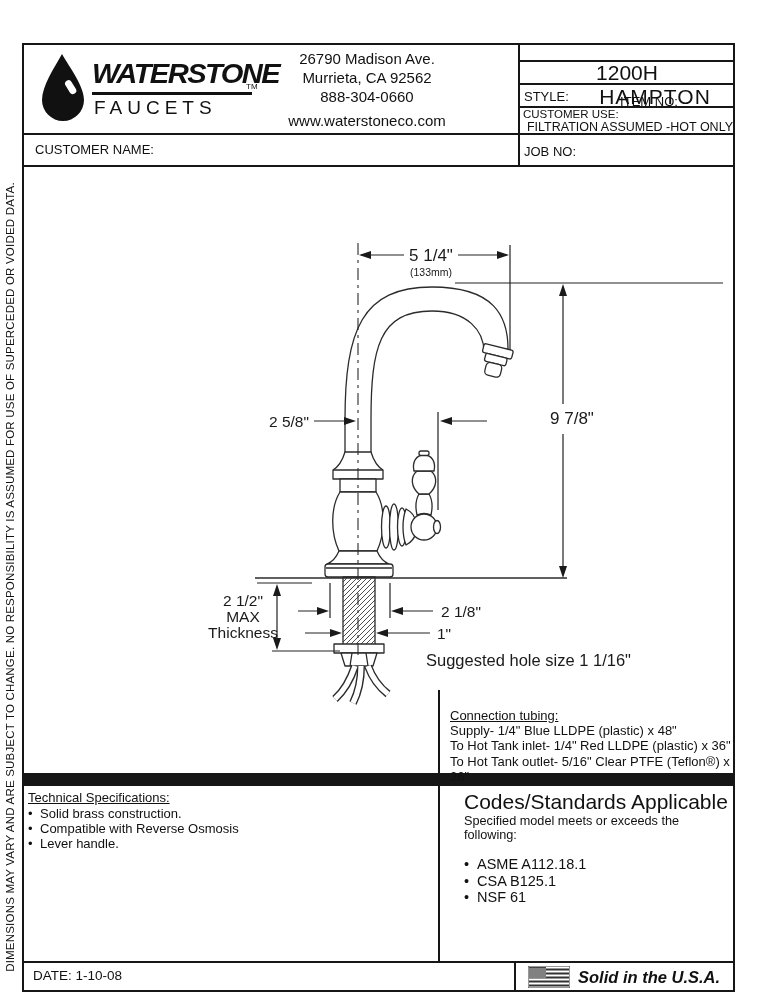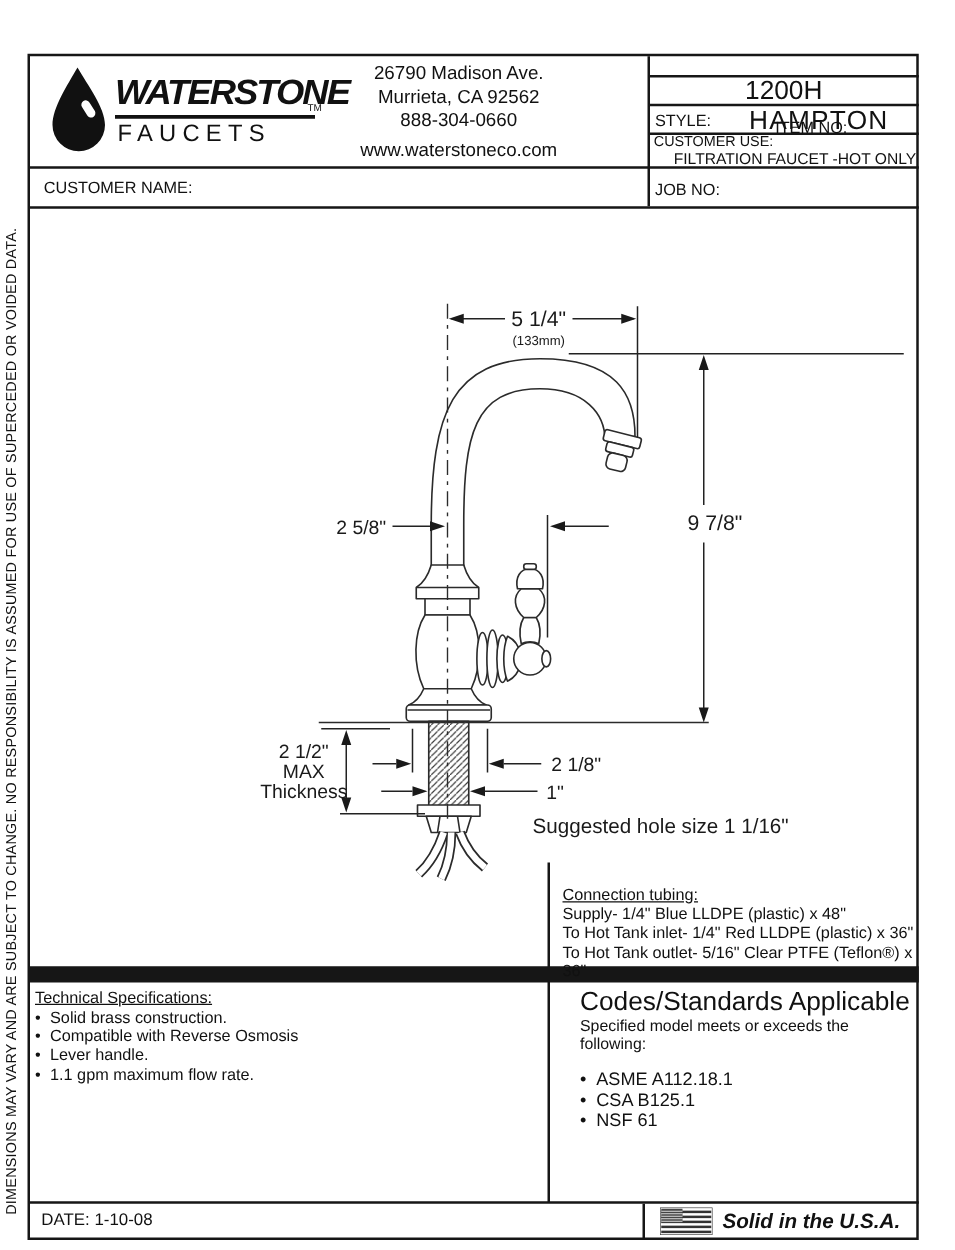--- a/index.html
+++ b/index.html
@@ -90,21 +90,21 @@
 <div class="abs addr" id="addr1">26790 Madison Ave.</div>
 <div class="abs addr" id="addr2">Murrieta, CA 92562</div>
 <div class="abs addr" id="addr3">888-304-0660</div>
 <div class="abs addr" id="website">www.waterstoneco.com</div>
 
 <div class="abs" id="item-label">ITEM NO:</div>
 <div class="abs" id="item-value">1200H</div>
 <div class="abs" id="style-label">STYLE:</div>
 <div class="abs" id="style-value">HAMPTON</div>
 <div class="abs" id="use-label">CUSTOMER USE:</div>
-<div class="abs" id="use-value">FILTRATION FAUCET -HOT ONLY</div>
+<div class="abs" id="use-value">FILTRATION ASSUMED -HOT ONLY</div>
 <div class="abs" id="customer-label">CUSTOMER NAME:</div>
 <div class="abs" id="job-label">JOB NO:</div>
 
 <div class="abs" id="side-note">DIMENSIONS MAY VARY AND ARE SUBJECT TO CHANGE. NO RESPONSIBILITY IS ASSUMED FOR USE OF SUPERCEDED OR VOIDED DATA.</div>
 
 <svg class="abs" id="drawing" viewBox="0 0 764 1000">
   <defs>
     <pattern id="thr" width="5" height="5" patternUnits="userSpaceOnUse">
       <path d="M0,5 L5,0" stroke="#3a3a3a" stroke-width="0.9"></path>
     </pattern>
@@ -199,21 +199,20 @@
   <div>To Hot Tank inlet- 1/4" Red LLDPE (plastic) x 36"</div>
   <div>To Hot Tank outlet- 5/16" Clear PTFE (Teflon®) x 36"</div>
 </div>
 
 <div class="abs" id="tech">
   <div class="t-title">Technical Specifications:</div>
   <ul>
     <li>Solid brass construction.</li>
     <li>Compatible with Reverse Osmosis</li>
     <li>Lever handle.</li>
-    <li>1.1 gpm maximum flow rate.</li>
   </ul>
 </div>
 
 <div class="abs" id="codes">
   <div class="c-title">Codes/Standards Applicable</div>
   <div class="c-sub">Specified model meets or exceeds the following:</div>
   <ul>
     <li>ASME A112.18.1</li>
     <li>CSA B125.1</li>
     <li>NSF 61</li>

